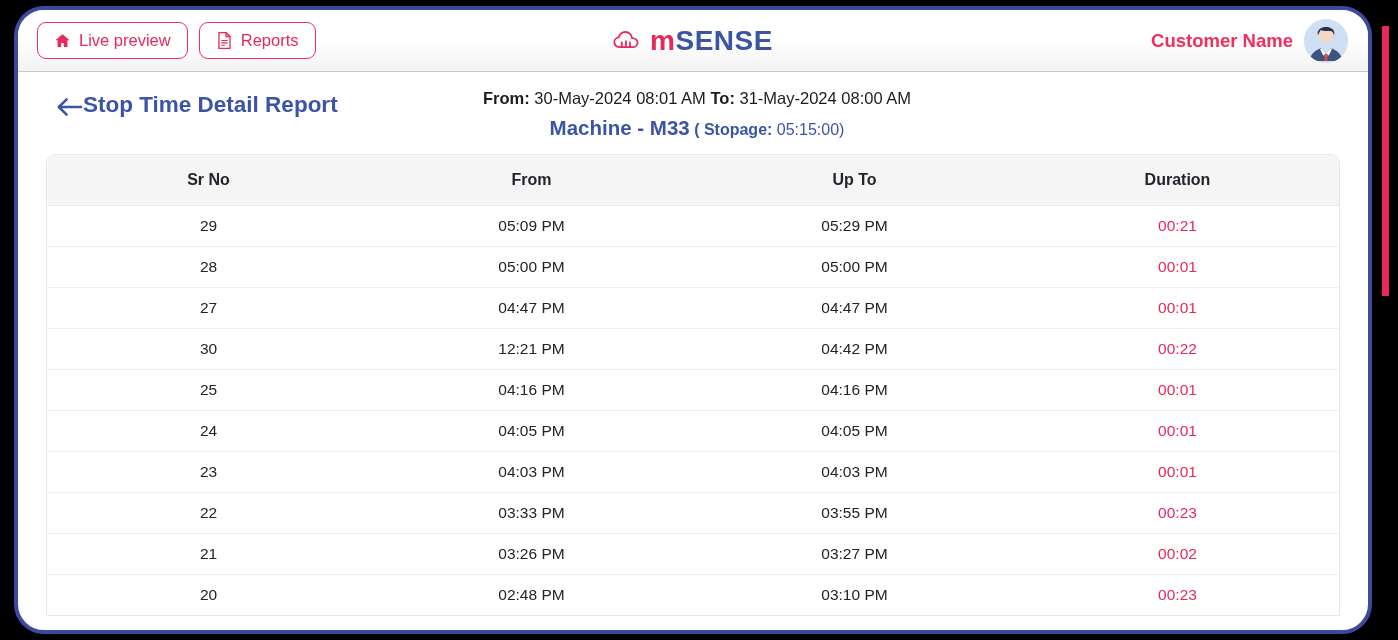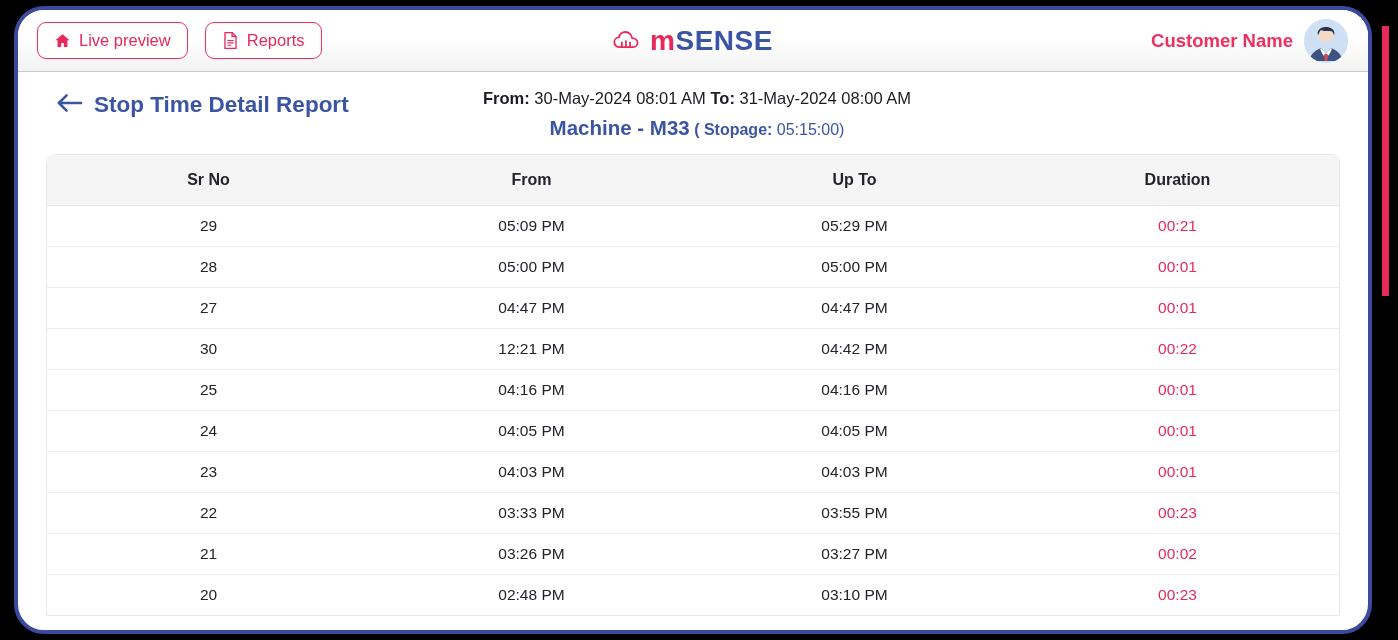--- a/index.html
+++ b/index.html
@@ -54,21 +54,21 @@
     padding: 0 16px;
     border: 1.6px solid #ef2f5e;
     border-radius: 9px;
     background: #ffffff;
     color: #e8295a;
     font-size: 16.5px;
     font-weight: normal;
     cursor: pointer;
     white-space: nowrap;
   }
-  #reports-button { margin-left: 17px; }
+  #reports-button { margin-left: 11px; }
 
   #logo-wrap {
     position: absolute;
     left: 0; right: 0;
     display: flex;
     align-items: center;
     justify-content: center;
     gap: 7px;
     pointer-events: none;
   }
@@ -105,22 +105,21 @@
   
   #title-row {
     position: relative;
     height: 82px;
     padding: 0 20px;
   }
   #page-title-group {
     position: absolute;
     left: 38px; top: 20px;
     display: flex;
-    align-items: flex-start;
-    gap: 11px;
+    align-items: flex-end;
     cursor: pointer;
   }
   #page-title {
     color: #3b55a4;
     font-size: 22.5px;
     font-weight: bold;
     white-space: nowrap;
   }
   #meta-block {
     position: absolute;

